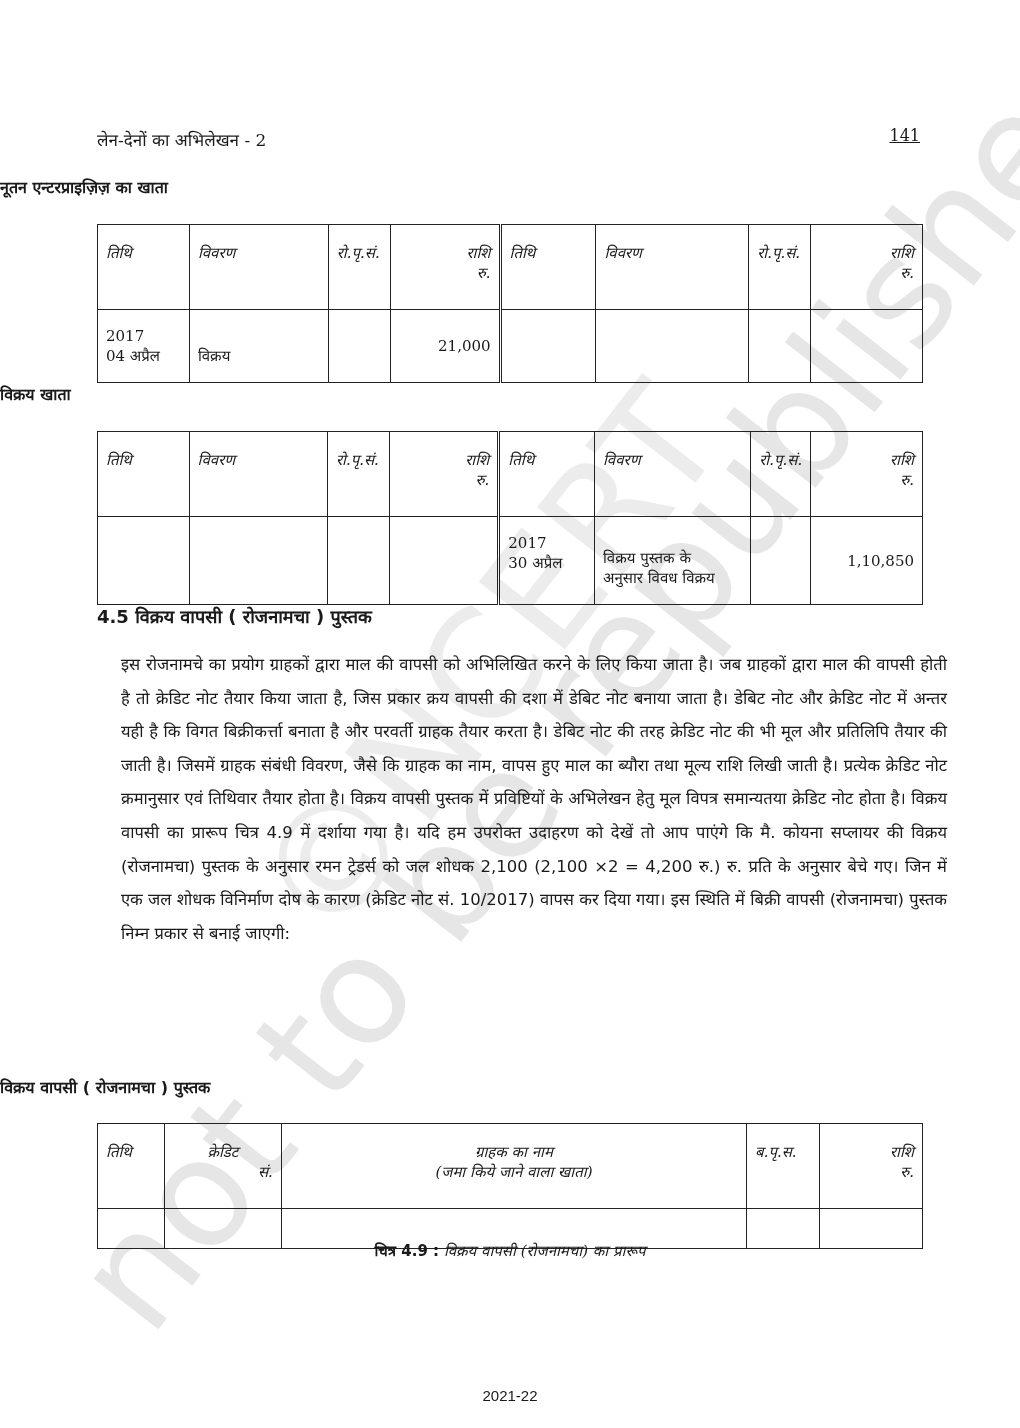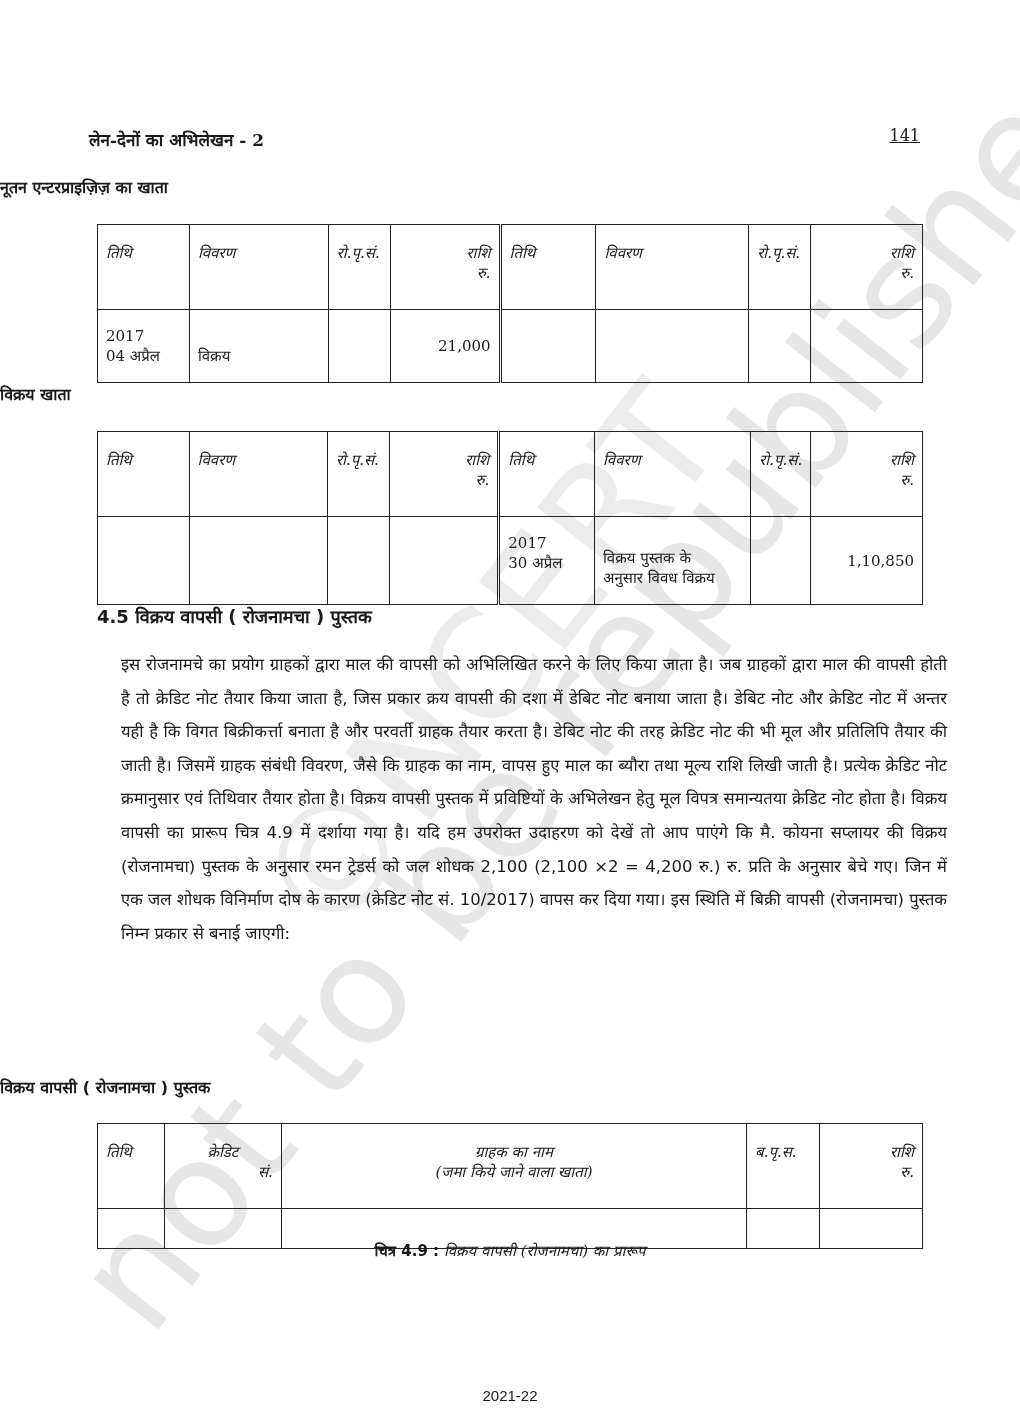--- a/index.html
+++ b/index.html
@@ -1,19 +1,19 @@
 <!DOCTYPE html>
 <html><head>
 <meta charset="utf-8">
 <style>
   html, body { margin:0; padding:0; background:#ffffff; }
   body { width:1020px; height:1428px; position:relative; overflow:hidden;
          font-family:"DejaVu Serif", serif; color:#1a1a1a; }
   .watermark { position:absolute; left:0; top:0; width:1020px; height:1428px; pointer-events:none; }
-  .running-head { position:absolute; left:89px; top:128px; font-size:17px;font-weight:bold; }
+  .running-head { position:absolute; left:97px; top:128px; font-size:17px; }
   .page-num { position:absolute; right:100px; top:126px; font-size:16px;text-decoration:underline; }
   .tbl-title { position:absolute; left:0; width:1020px; text-align:left; font-weight:bold; font-size:16px;
                font-family:"DejaVu Sans", sans-serif; }
   table.ledger { position:absolute; left:97px; width:826px; border-collapse:collapse; font-size:15px; }
   table.ledger td { border:1.5px solid #222; vertical-align:top; padding:17px 8px; }
   table.ledger td.mid { border-right:3px double #222; }
   .hdr td { font-style:italic; height:50px; }
   .hdr .r { text-align:right;margin-top:48px; }
   .rs { display:block; text-align:right; font-style:italic; }
   .num { text-align:right; vertical-align:middle !important; }

